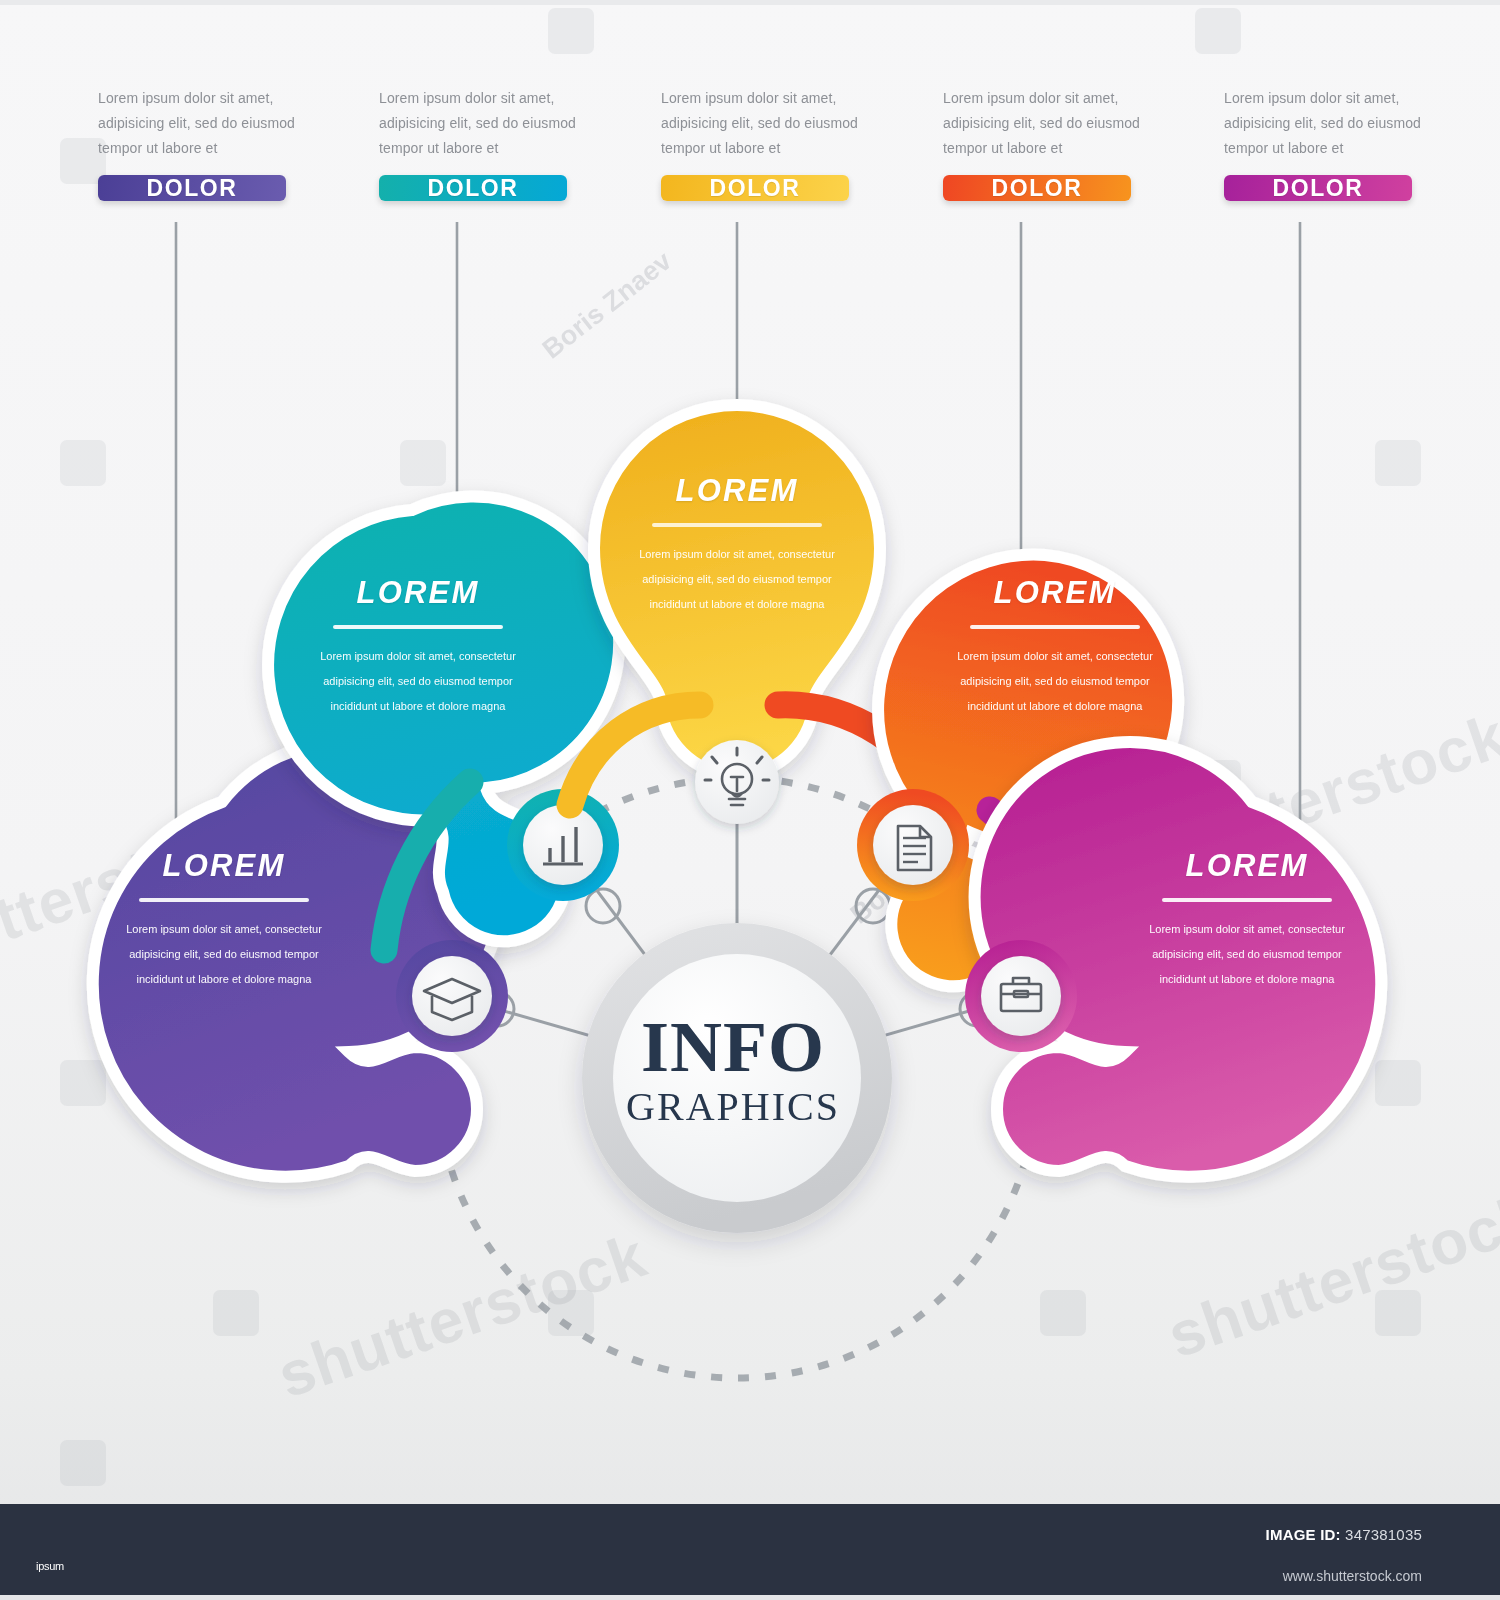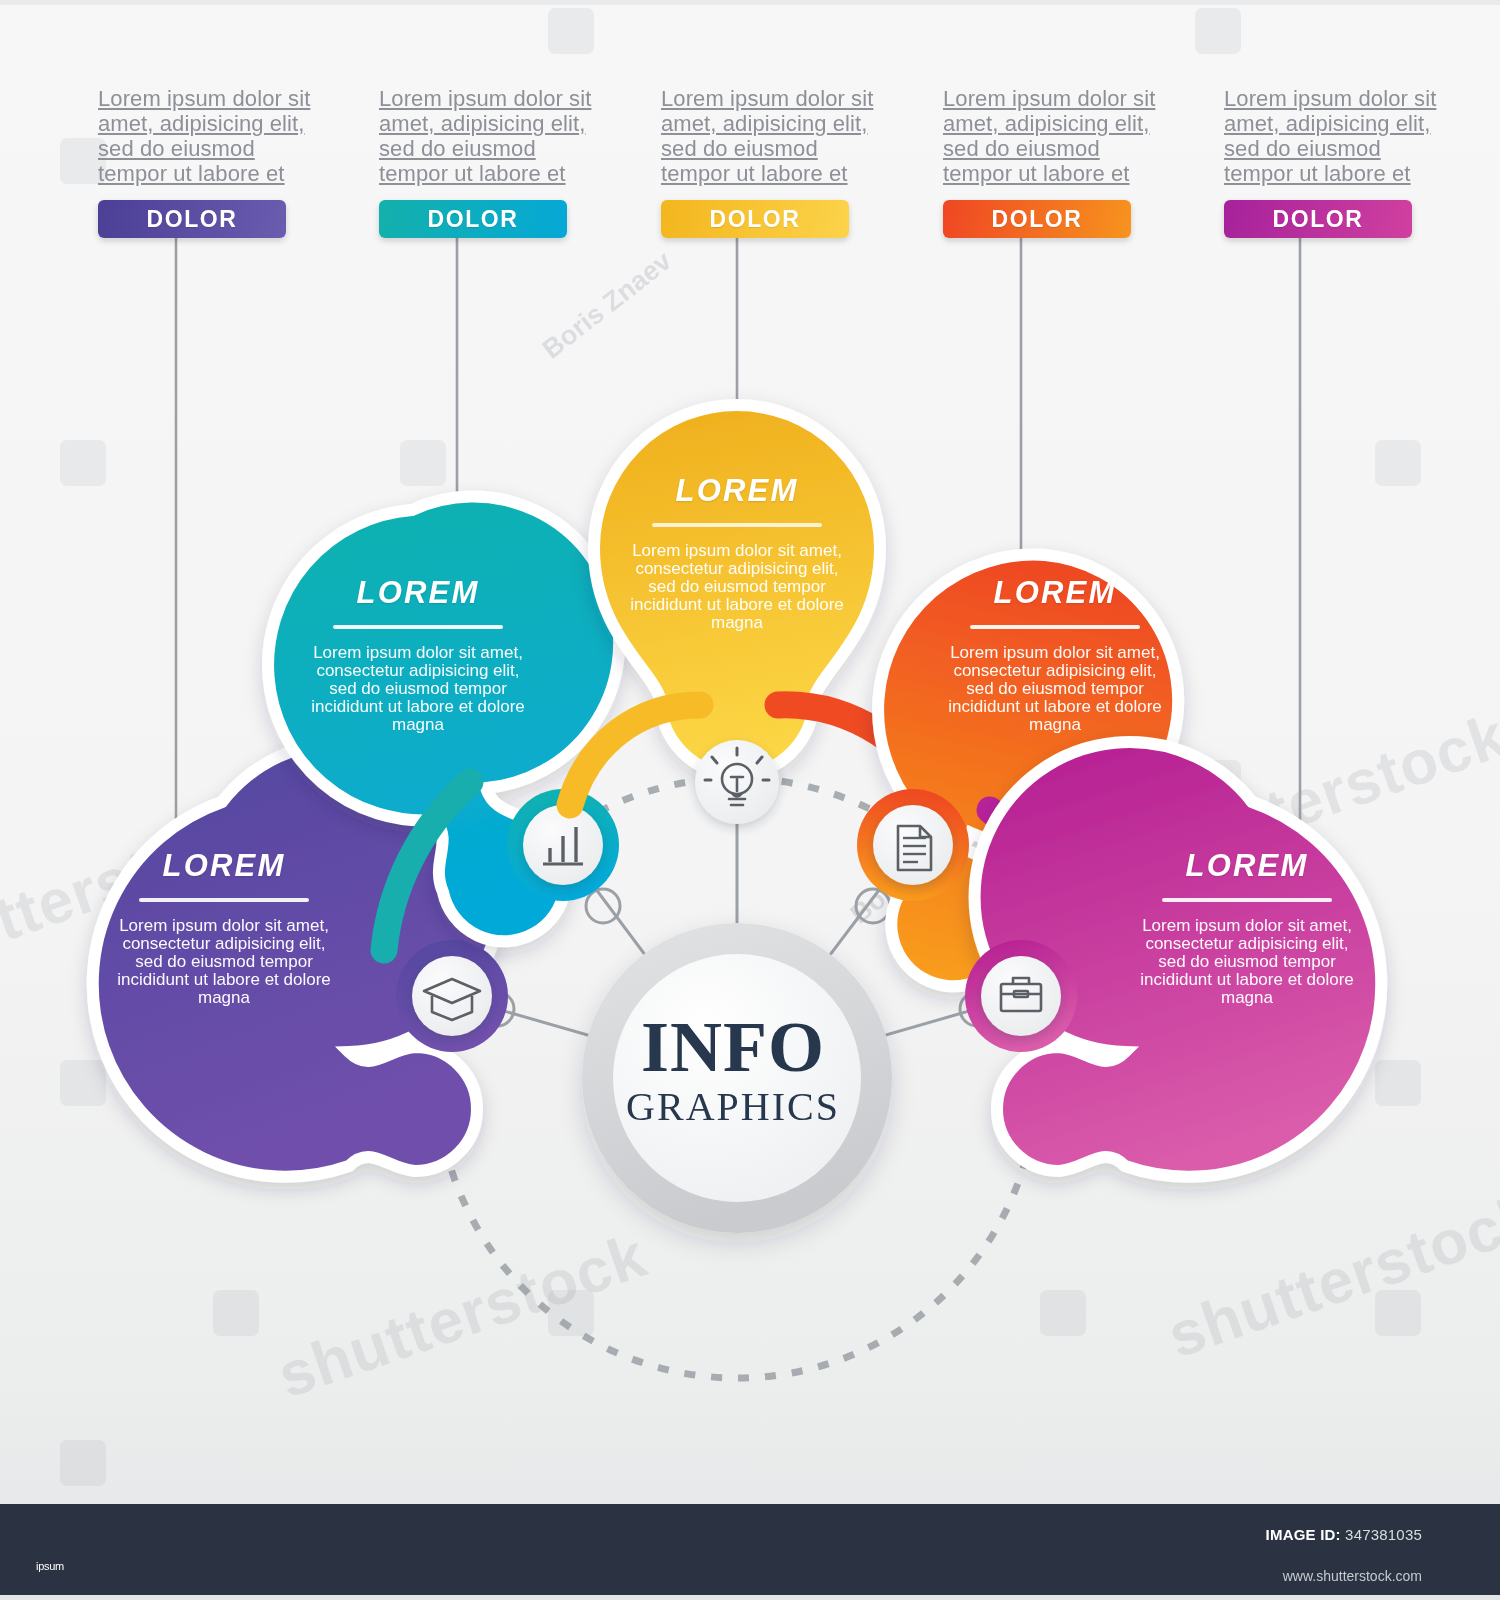--- a/index.html
+++ b/index.html
@@ -15,47 +15,46 @@
     background: linear-gradient(180deg,#f7f7f8 0%,#f4f4f5 55%,#eceded 86%,#e6e7e8 97%);
     overflow: hidden;
   }
 
   
   #art { position:absolute; left:0; top:0; width:1500px; height:1500px; }
 
   
   .topcol { position: absolute; width: 230px; text-align: left; }
   .topcap {
-    font-size: 22px; line-height: 25px; color: #8d9096;
+    font-size: 14px; line-height: 25px; color: #8d9096;
     letter-spacing: .1px;
-    text-decoration: underline;
   }
   .dolor {
     margin-top: 14px;
-    height: 38px; width: 188px;
+    height: 26px; width: 188px;
     border-radius: 6px;
     color: #fff;
     font-size: 23px; font-weight: bold; letter-spacing: 1.6px;
     display: flex; align-items: center; justify-content: center;
     box-shadow: 0 3px 6px rgba(0,0,0,.16);
     text-shadow: 0 1px 1px rgba(0,0,0,.10);
   }
 
   
   .bub { position: absolute; text-align: center; color: #ffffff; pointer-events: none; }
   .bub .ttl {
     font-size: 31px; font-weight: bold; letter-spacing: 2.2px;
     text-shadow: 0 1px 2px rgba(0,0,0,.12);
     font-style: italic;
   }
   .bub .rule {
     height: 4px; background: #fff; opacity: .92;
     margin: 14px auto 15px; border-radius: 2px;
   }
-  .bub .body { font-size: 17px; line-height: 18px; opacity: .97; }
+  .bub .body { font-size: 11px; line-height: 25px; opacity: .97; }
 
   
   #infotxt {
     position: absolute; left: 578px; top: 1012px;
     width: 310px; text-align: center; pointer-events: none;
   }
   #infotxt .info {
     font-family: Liberation Serif, serif;
     font-size: 72px; font-weight: bold; color: #27374d;
     letter-spacing: 1px; line-height: 70px;

